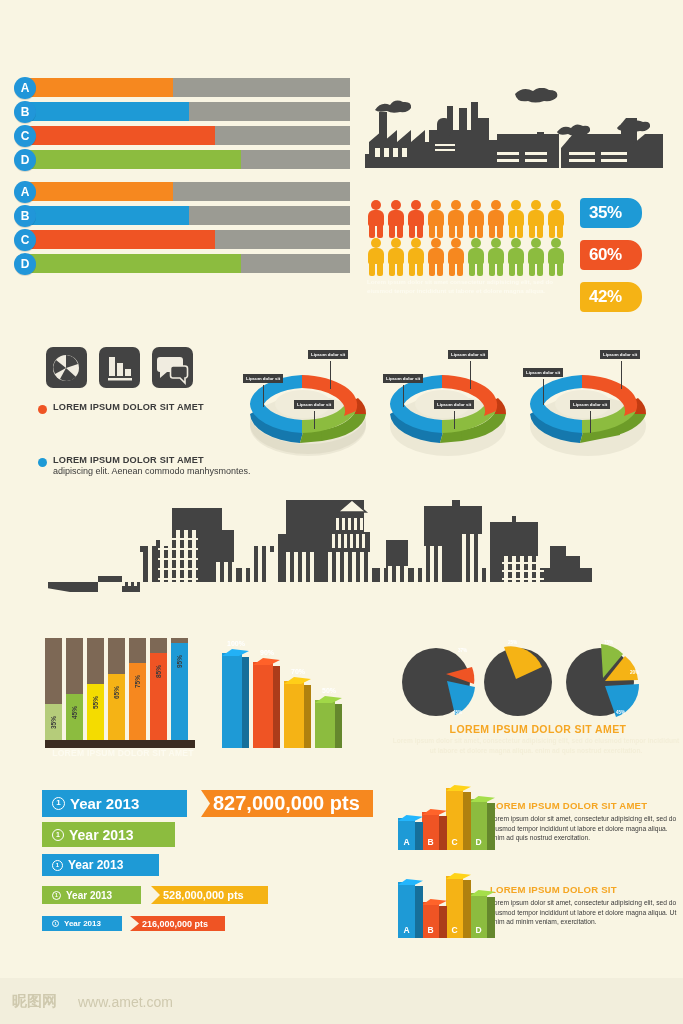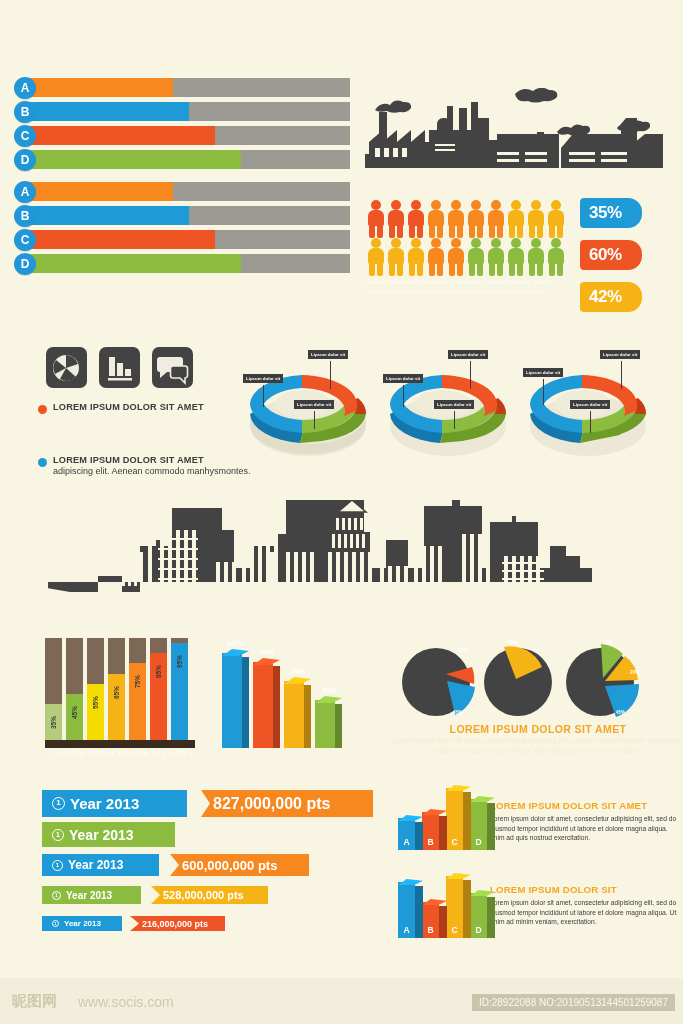--- a/index.html
+++ b/index.html
@@ -730,34 +730,33 @@
 
   <div class="pie-title">LOREM IPSUM DOLOR SIT AMET</div>
   <div class="pie-body">Lorem ipsum dolor sit amet, consectetur adipisicing elit, sed do eiusmod tempor incididunt ut labore et dolore magna aliqua. enim ad quis nostrud exercitation.</div>
 
   <div id="year-rows">
       <div class="year-row" style="left: 42px; top: 790px;">
         <div class="year-chip" style="background: rgb(30, 154, 214); height: 27px; font-size: 15px; width: 145px;">
           <span class="num" style="width: 13px; height: 13px; line-height: 10px; font-size: 8px;">1</span>
           <span>Year 2013</span>
         </div>
-        <div class="pts-chip" style="background: rgb(246, 136, 31); height: 27px; font-size: 16px; width: 172px; margin-left: 14px;">827,000,000 pts</div>
+        <div class="pts-chip" style="background: rgb(246, 136, 31); height: 27px; font-size: 20px; width: 172px; margin-left: 14px;">827,000,000 pts</div>
       </div>
       <div class="year-row" style="left: 42px; top: 822px;">
         <div class="year-chip" style="background: rgb(140, 188, 63); height: 25px; font-size: 14px; width: 133px;">
           <span class="num" style="width: 12px; height: 12px; line-height: 9px; font-size: 7px;">1</span>
           <span>Year 2013</span>
         </div>
       </div>
       <div class="year-row" style="left: 42px; top: 854px;">
         <div class="year-chip" style="background: rgb(30, 154, 214); height: 22px; font-size: 12px; width: 117px;">
           <span class="num" style="width: 11px; height: 11px; line-height: 8px; font-size: 6px;">1</span>
           <span>Year 2013</span>
         </div>
-        <div class="pts-chip" style="background: rgb(246, 136, 31); height: 22px; font-size: 13px; width: 139px; margin-left: 11px;">600,000,000 pts</div>
       </div>
       <div class="year-row" style="left: 42px; top: 886px;">
         <div class="year-chip" style="background: rgb(140, 188, 63); height: 18px; font-size: 10px; width: 99px;">
           <span class="num" style="width: 9px; height: 9px; line-height: 7px; font-size: 5px;">1</span>
           <span>Year 2013</span>
         </div>
         <div class="pts-chip" style="background: rgb(245, 179, 21); height: 18px; font-size: 11px; width: 117px; margin-left: 10px;">528,000,000 pts</div>
       </div>
       <div class="year-row" style="left: 42px; top: 916px;">
         <div class="year-chip" style="background: rgb(30, 154, 214); height: 15px; font-size: 8px; width: 80px;">
@@ -821,17 +820,16 @@
         <div class="s" style="height: 41px; background: rgb(101, 135, 45);"></div>
         <div class="t" style="bottom: 42px; background: rgb(165, 222, 74); clip-path: polygon(0px 100%, 34% 0px, 100% 28%, 66% 100%);"></div>
         <div class="letter">D</div>
       </div>
     </div>
   <div class="iso-title" style="left:490px; top:884px">LOREM IPSUM DOLOR SIT</div>
   <div class="iso-body" style="left:490px; top:898px">Lorem ipsum dolor sit amet, consectetur adipisicing elit, sed do eiusmod tempor incididunt ut labore et dolore magna aliqua. Ut enim ad minim veniam, exercitation.</div>
 
   <div class="footer-bar">
     <span class="wm-logo">昵图网</span>
-    <span class="wm-text">www.socis.com</span>
-    <span class="wm-id">ID:28922088 NO:20190513144501259087</span>
+    <span class="wm-text">www.amet.com</span>
   </div>
 
 </div>
 
 </body></html>

